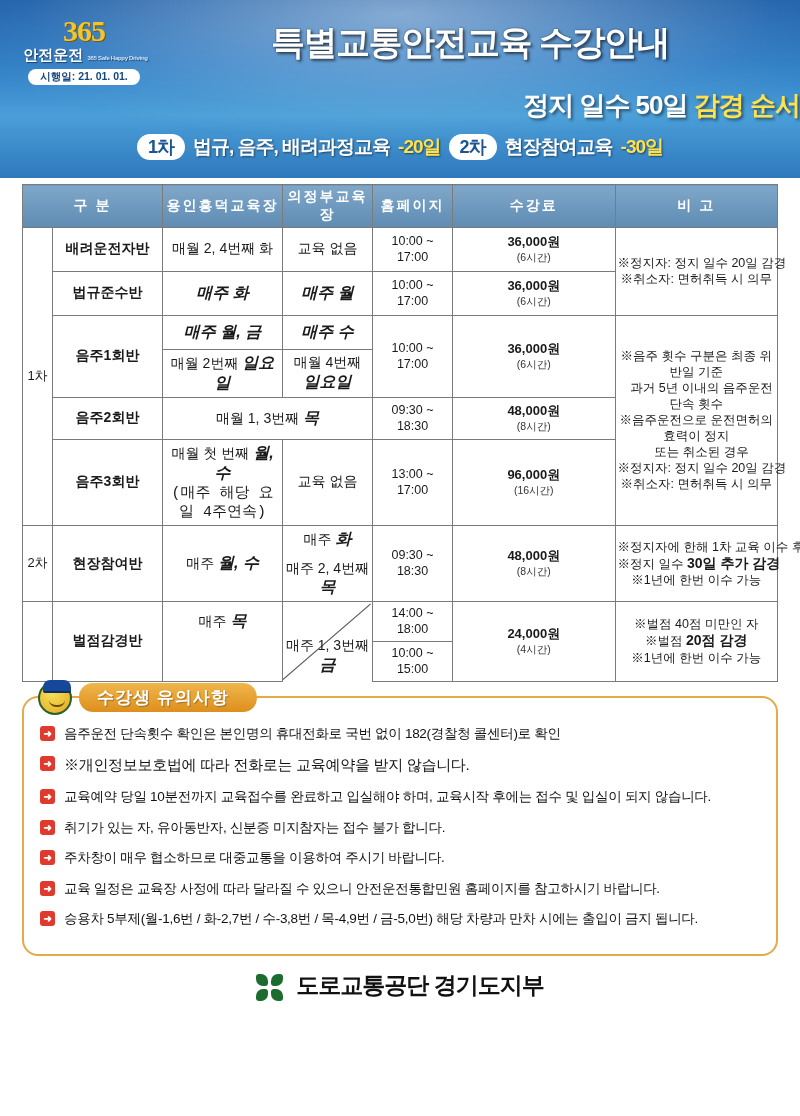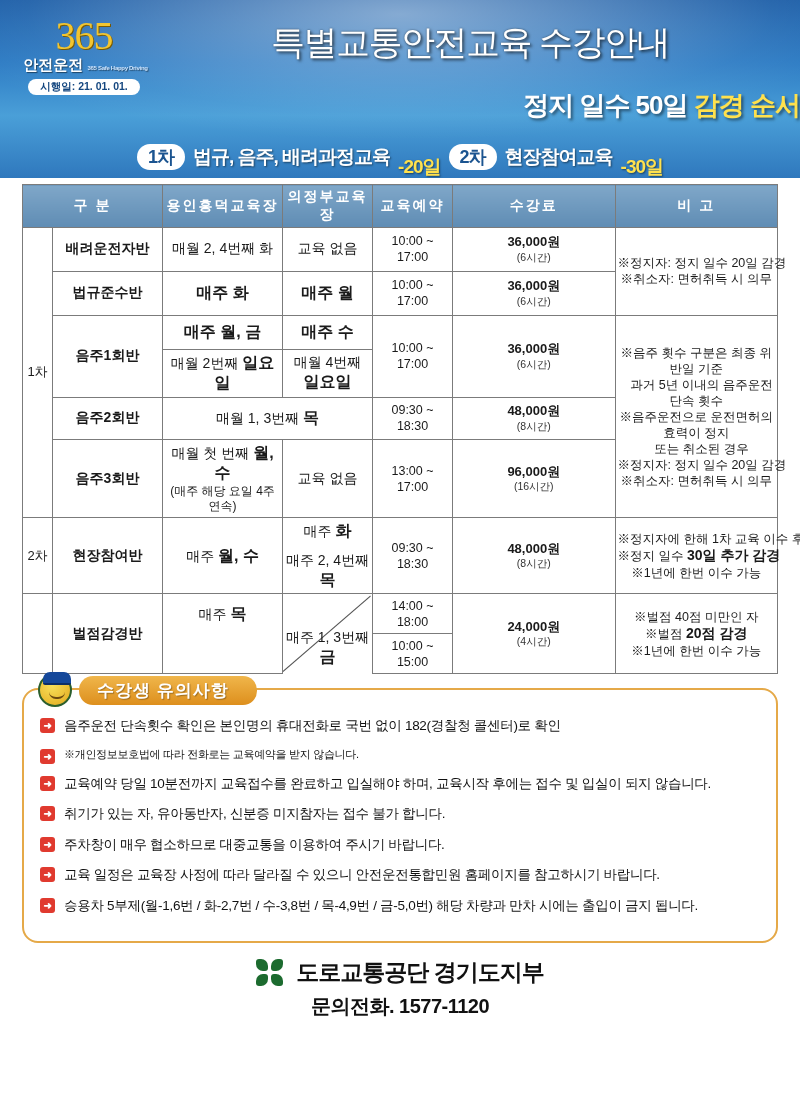--- a/index.html
+++ b/index.html
@@ -33,22 +33,22 @@
   .logo {
     position: absolute;
     left: 18px;
     top: 16px;
     width: 132px;
     height: 62px;
     text-align: center;
   }
   .logo-365 {
     font-family: "Liberation Serif", serif;
-    font-size: 40px;
-    font-weight: normal;
+    font-size: 30px;
+    font-weight: bold;
     color: #f2c530;
     letter-spacing: -1px;
     text-shadow: 1px 1px 0 #7a5a00;
     line-height: 1;
     display: inline-block;
     vertical-align: middle;
   }
   .logo-word {
     display: inline-block;
     vertical-align: middle;
@@ -74,21 +74,21 @@
     padding: 1px 12px;
     border-radius: 9px;
   }
   .title-main {
     position: absolute;
     left: 150px;
     right: 10px;
     top: 20px;
     text-align: center;
     font-size: 34px;
-    font-weight: normal;
+    font-weight: bold;
     color: #ffffff;
     letter-spacing: -1.5px;
     text-shadow: 2px 2px 3px rgba(0,0,0,.55), 0 0 2px rgba(0,0,0,.5);
   }
   .title-sub {
     position: absolute;
     left: 0;
     right: 0;
     top: 88px;
     text-align: right;
@@ -115,21 +115,21 @@
   }
   .chip {
     background: #ffffff;
     color: #1b5490;
     border-radius: 13px;
     padding: 1px 11px;
     font-size: 18px;
     font-weight: bold;
     text-shadow: none;
   }
-  .badgerow .num { color: #ffe14d; margin-top: 20px; }
+  .badgerow .num { color: #ffe14d; }
 
   
   .table-wrap {
     padding: 6px 22px 0 22px;
   }
   table.main {
     width: 100%;
     border-collapse: collapse;
     table-layout: fixed;
     font-size: 13px;
@@ -146,28 +146,28 @@
     background: linear-gradient(180deg, #7fa7c9 0%, #5f8cb4 100%);
     color: #ffffff;
     font-weight: bold;
     font-size: 14px;
     letter-spacing: 2px;
     height: 28px;
   }
   td.cat { width: 30px; font-size: 13px; }
   td.rowname { font-size: 14px; font-weight: bold; }
   td.sched { font-size: 14px; }
-  td.sched b { font-size: 16px; }
+  td.sched b { font-size: 16px; font-style: italic; }
   td.time { font-size: 12.5px; }
   td.fee { font-size: 13px; font-weight: bold; }
   td.fee .hours { display: block; font-size: 10.5px; font-weight: normal; color: #333; }
   td.note { text-align: left; padding-left: 8px; font-size: 12.5px; line-height: 1.5; }
   td.note div { white-space: nowrap; }
   td.note b { font-size: 14px; }
-  .small { font-size: 12px; font-weight: normal; display: block; }
+  .small { font-size: 15px; font-weight: normal; display: block; font-family: Liberation Mono, monospace; }
   .nb { border-bottom: none !important; }
   .nt { border-top: none !important; }
   .diag {
     position: relative;
     overflow: hidden;
   }
   .diag svg { position: absolute; inset: 0; width: 100%; height: 100%; }
 
   
   .notice {
@@ -237,33 +237,33 @@
     background: #e03a2f;
     border-radius: 3px;
     color: #fff;
     font-size: 10px;
     line-height: 15px;
     text-align: center;
     font-weight: bold;
   }
   ul.notes li .sub {
     display: block;
-    font-size: 11px;
+    font-size: 15px;
     color: #111;
     margin-top: 2px;
   }
 
   
   .footer {
     margin-top: 14px;
     text-align: center;
   }
   .footer-org {
     display: flex;
-    align-items: center;
+    align-items: flex-end;
     justify-content: center;
     gap: 13px;
     font-size: 23px;
     font-weight: bold;
     color: #111;
     letter-spacing: -1px;
   }
   .clover {
     width: 27px; height: 27px;
     position: relative;
@@ -324,21 +324,21 @@
       <col style="width:120px">
       <col style="width:90px">
       <col style="width:80px">
       <col style="width:auto">
     </colgroup>
     <thead>
       <tr>
         <th colspan="2">구 분</th>
         <th>용인흥덕교육장</th>
         <th>의정부교육장</th>
-        <th>교육예약</th>
+        <th>홈페이지</th>
         <th>수강료</th>
         <th>비 고</th>
       </tr>
     </thead>
     <tbody>
 
       <tr style="height:44px">
         <td class="cat" rowspan="6">1차</td>
         <td class="rowname">배려운전자반</td>
         <td class="sched">
@@ -502,14 +502,13 @@
 <div class="footer">
   <div class="footer-org">
     <span class="clover">
       <span></span>
         <span></span>
         <span></span>
         <span></span>
     </span>
     <span>도로교통공단 경기도지부</span>
   </div>
-  <div class="footer-tel">문의전화. 1577-1120</div>
 </div>
 
 </body></html>

